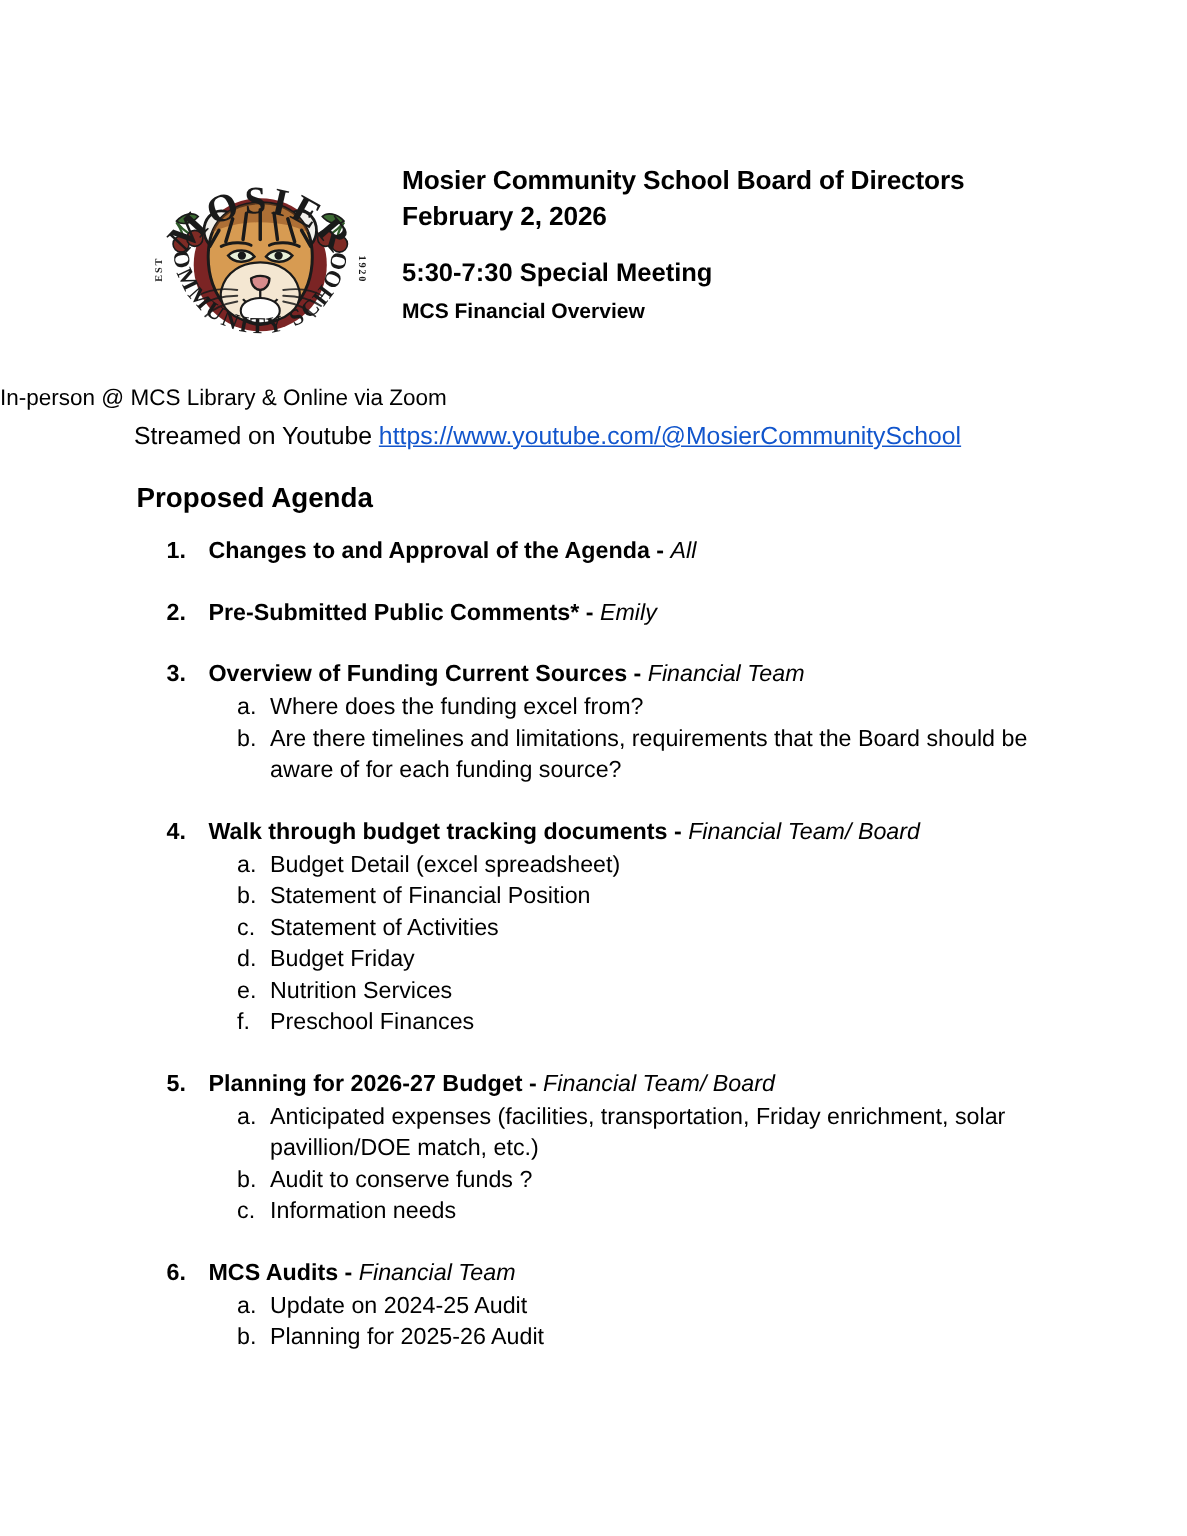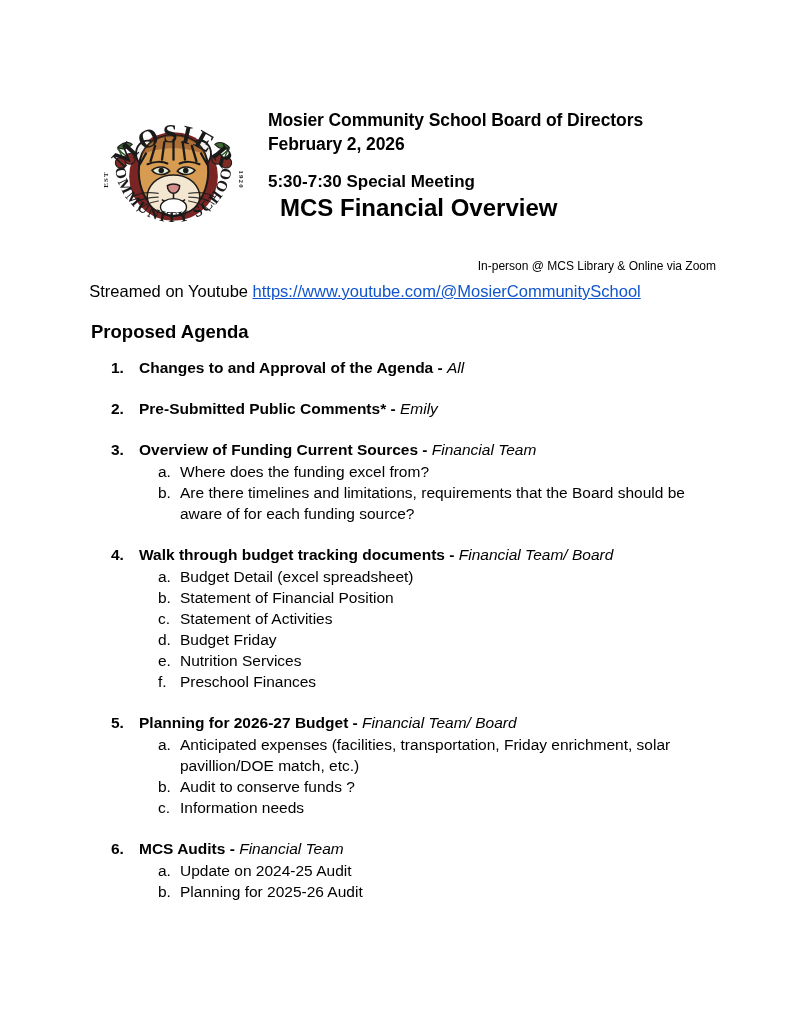--- a/index.html
+++ b/index.html
@@ -61,33 +61,32 @@
   .title-gap {
     height: 14px;
   }
   .subtitle-line {
     font-size: 17px;
     font-weight: bold;
     line-height: 24px;
     white-space: nowrap;
   }
   .subtitle-line.big {
-    font-size: 24px;
+    font-size: 14px;
     line-height: 27px;
-    margin-left: 12px;
   }
 
   
   .meeting-where {
     position: absolute;
     left: 0;
     top: 255px;
     width: 716px;
-    text-align: right;
-    font-size: 12px;
+    text-align: left;
+    font-size: 15px;
     line-height: 22px;
   }
   .meeting-stream {
     position: absolute;
     left: 0;
     top: 280px;
     width: 730px;
     text-align: center;
     font-size: 16.5px;
     line-height: 22px;

